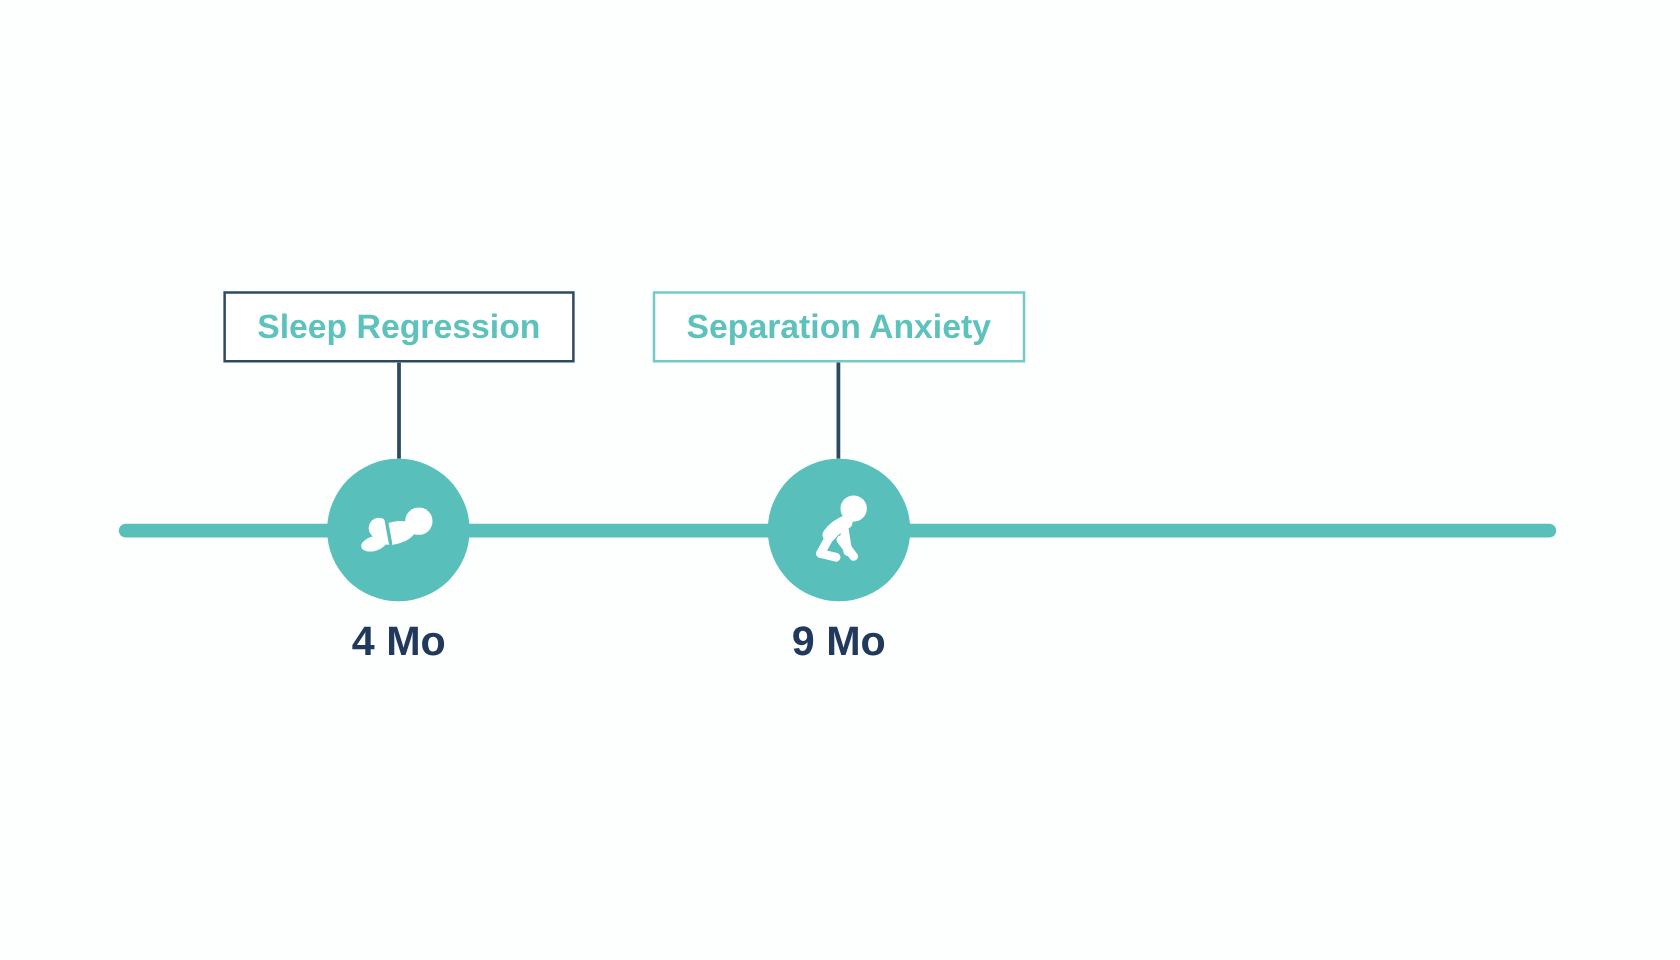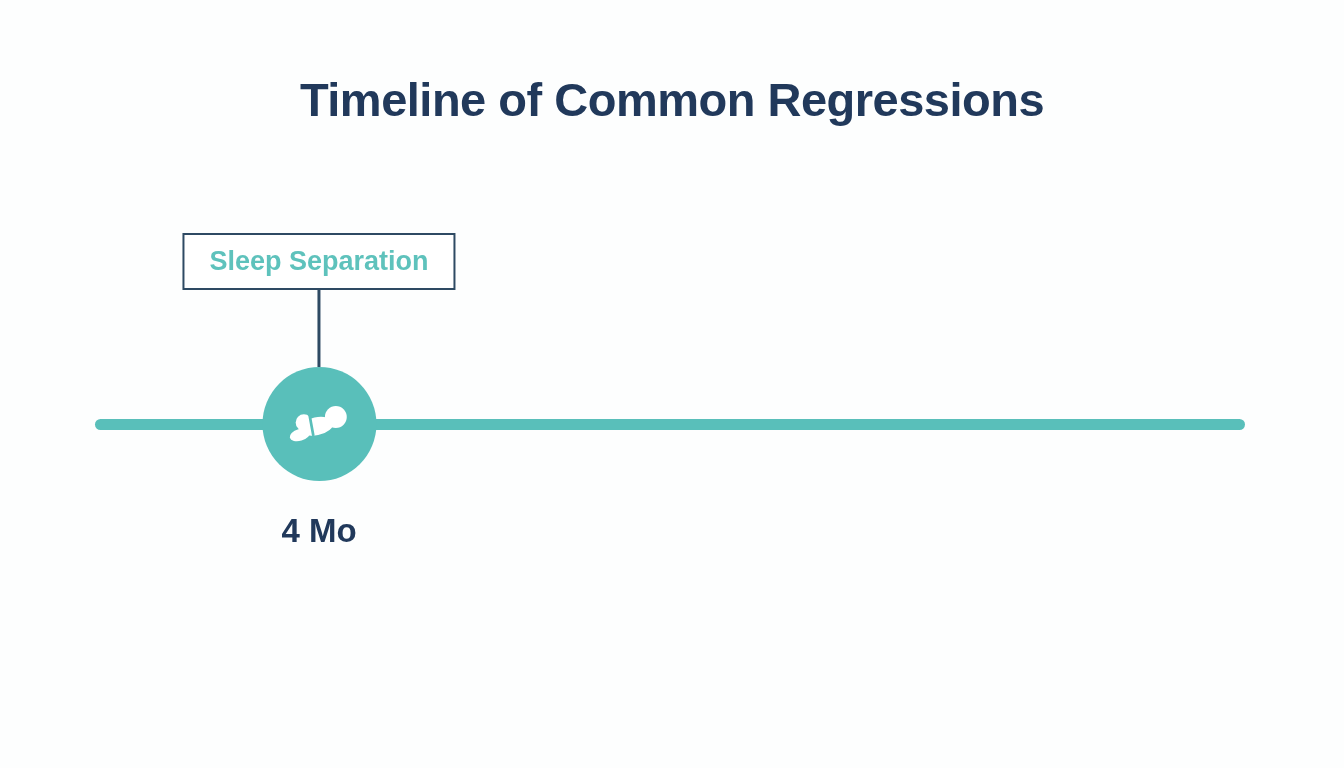--- a/index.html
+++ b/index.html
@@ -42,43 +42,57 @@
   .node{
     width:114px;height:114px;border-radius:50%;
     background:var(--teal);
     display:flex;align-items:center;justify-content:center;
   }
   .node svg{width:78px;height:78px;display:block;}
   .icon-white{fill:#ffffff;}
   .icon-stroke{stroke:#ffffff;fill:none;stroke-linecap:round;}
   .icon-gap{stroke:var(--teal);fill:none;stroke-linecap:round;}
   .age{
-    margin-top:31px;font-size:33px;font-weight:700;
+    margin-top:13px;font-size:33px;font-weight:700;
     color:var(--navy-text);white-space:nowrap;
   }
 </style>
 </head>
 <body>
 
 <div class="canvas">
 
-  <div class="title">Timeline of Common Regressions</div>
 
   <div class="axis"></div>
 
   <div class="milestone m1">
-    <div class="label-box navy">Sleep Separation</div>
+    <div class="label-box navy">Sleep Regression</div>
     <div class="connector"></div>
     <div class="node">
       <svg viewBox="0 0 100 100" aria-hidden="true">
         <ellipse class="icon-white" cx="46" cy="53" rx="22" ry="11.5" transform="rotate(-12 46 53)"></ellipse>
         <circle class="icon-white" cx="30" cy="48" r="10.5"></circle>
         <circle class="icon-white" cx="71" cy="41" r="14"></circle>
         <ellipse class="icon-white" cx="25" cy="64" rx="13.5" ry="7.5" transform="rotate(-16 25 64)"></ellipse>
         <line class="icon-gap" x1="37" y1="37" x2="42" y2="64" stroke-width="3.5"></line>
       </svg>
     </div>
     <div class="age">4 Mo</div>
   </div>
 
+  <div class="milestone m2">
+    <div class="label-box teal">Separation Anxiety</div>
+    <div class="connector"></div>
+    <div class="node">
+      <svg viewBox="0 0 100 100" aria-hidden="true">
+        <circle class="icon-white" cx="65" cy="28" r="13.5"></circle>
+        <path class="icon-stroke" d="M57 42 Q47 46 40 55" stroke-width="14"></path>
+        <path class="icon-stroke" d="M55 47 L59 72" stroke-width="9"></path>
+        <path class="icon-stroke" d="M41 56 L31 74" stroke-width="9"></path>
+        <path class="icon-stroke" d="M31 74 L47 78" stroke-width="9"></path>
+        <path class="icon-stroke" d="M52 60 L65 77" stroke-width="9"></path>
+      </svg>
+    </div>
+    <div class="age">9 Mo</div>
+  </div>
 
 
 </div>
 
 </body></html>

